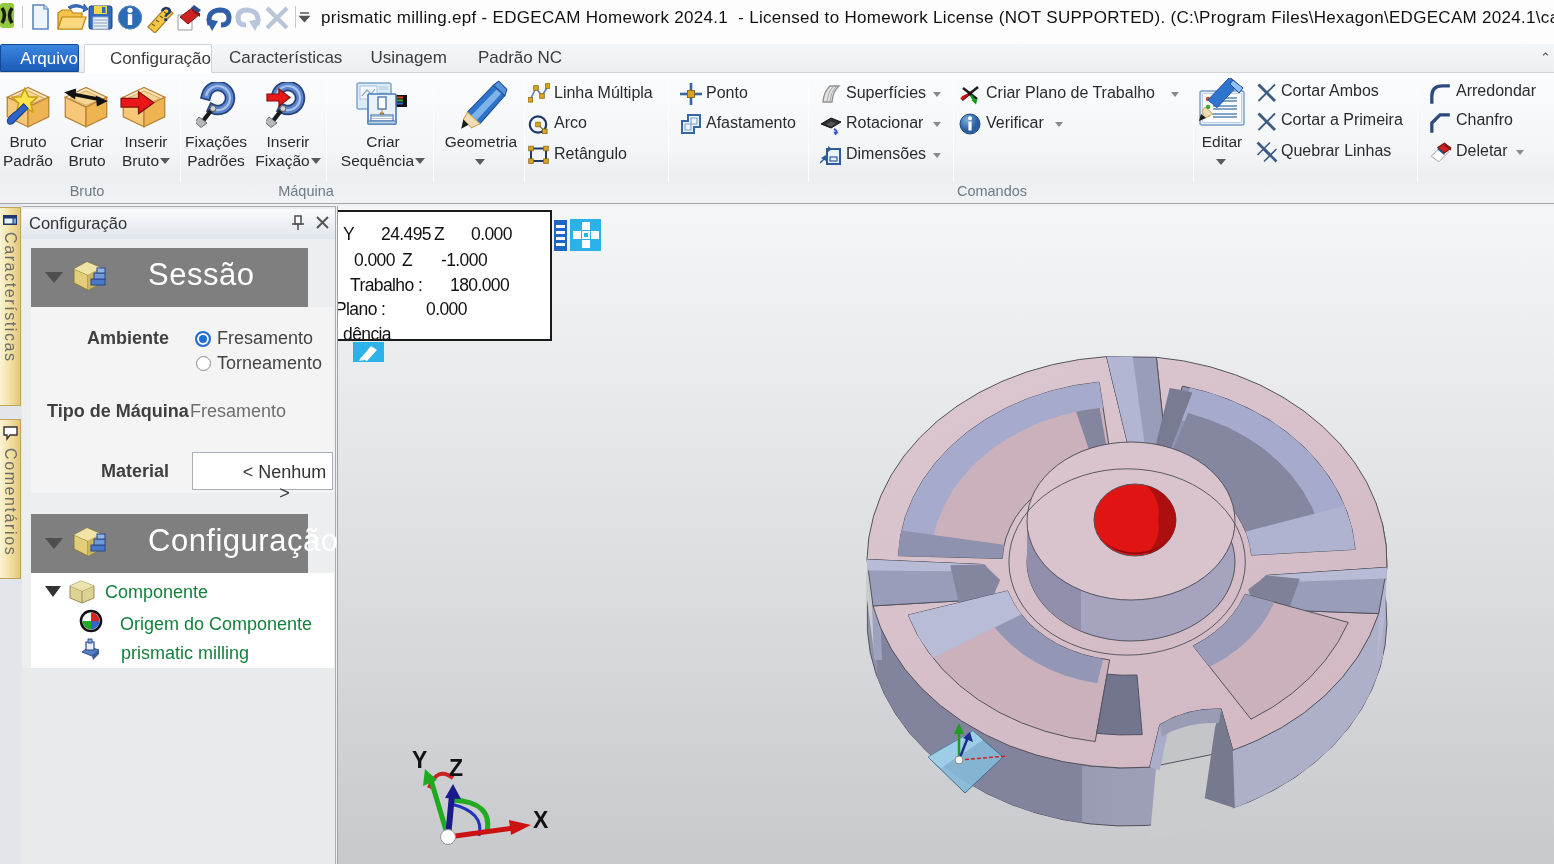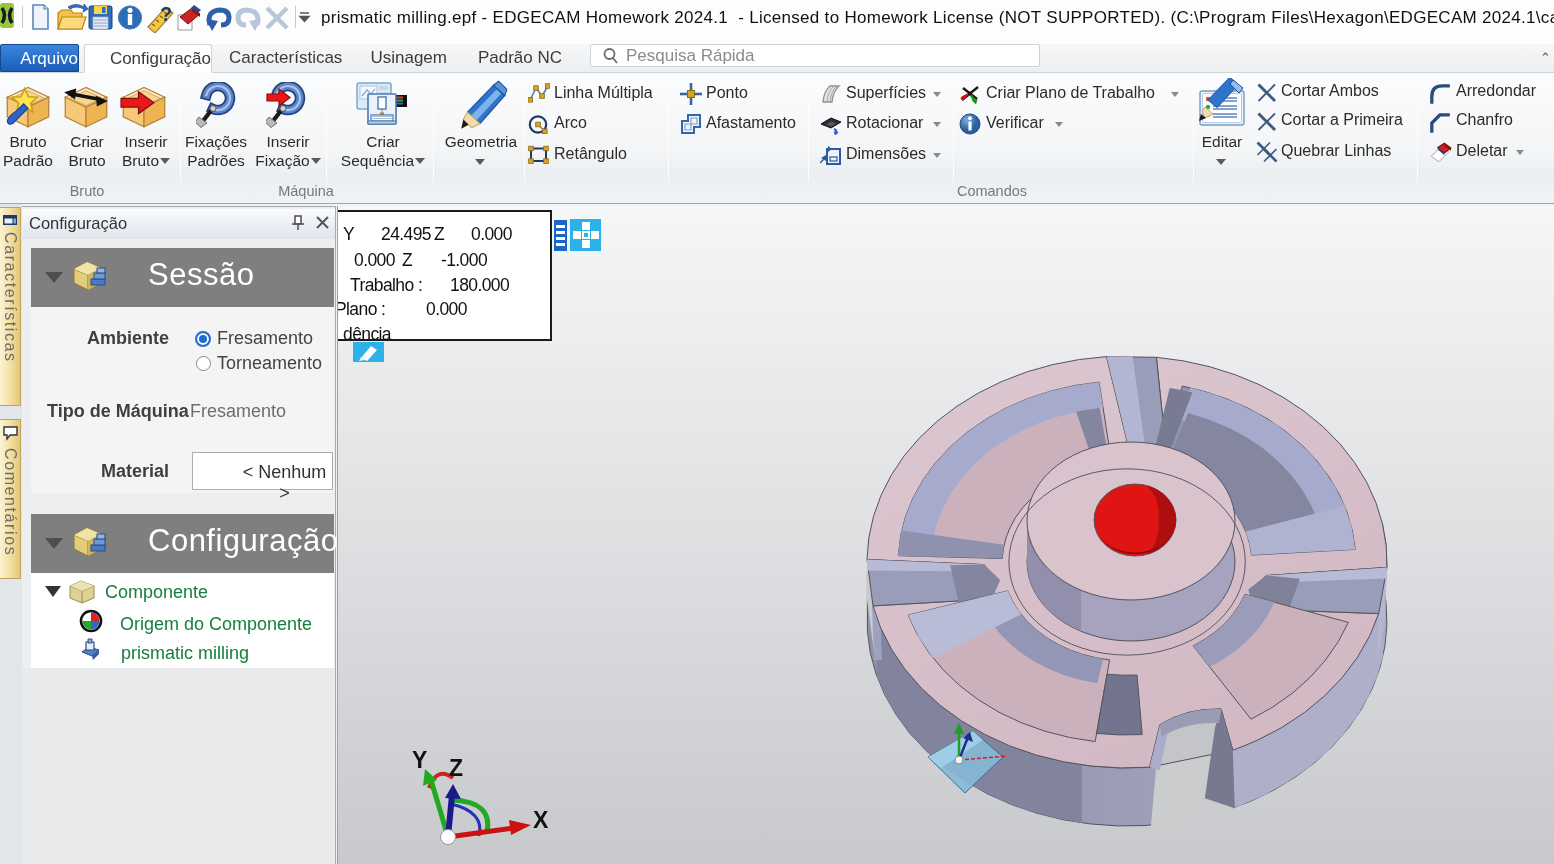--- a/index.html
+++ b/index.html
@@ -18,21 +18,21 @@
 .biglabel { position:absolute; font-size:15.5px; color:#2b2b2b; text-align:center; line-height:19px; white-space:nowrap; }
 .slabel { position:absolute; font-size:16px; color:#2b2b2b; white-space:nowrap; }
 .caret { display:inline-block; width:0; height:0; border-left:5px solid transparent; border-right:5px solid transparent; border-top:6px solid #5a5a5a; }
 .caret2 { display:inline-block; width:0; height:0; border-left:4px solid transparent; border-right:4px solid transparent; border-top:5px solid #8a8a8a; }
 #leftstrip { position:absolute; left:0; top:204px; width:22px; height:660px; background:#e2e5e9; }
 .vtab { position:absolute; left:0; width:21px; background:linear-gradient(90deg,#fbf3d3 0%,#f3e3a8 45%,#e3c779 100%); border:1px solid #c3a45c; border-left:none; border-radius:0 0 0 0; }
 .vtab .vtxt { position:absolute; left:1px; writing-mode:vertical-rl; font-size:16px; color:#6e6e68; letter-spacing:1.6px; }
 #panel { position:absolute; left:22px; top:206px; width:314px; height:658px; background:#eceef0; border-right:1px solid #a8adb3; border-top:1px solid #a6abb0; }
 #paneltitle { position:absolute; left:0; top:2px; width:313px; height:30px; background:linear-gradient(#fafbfd,#dfe5ec); }
 #paneltitle .t { position:absolute; left:7px; top:5px; font-size:16.5px; color:#333; }
-.sechdr { position:absolute; left:9px; width:303px; height:59px; background:#7f7f7f; }
+.sechdr { position:absolute; left:9px; width:277px; height:59px; background:#7f7f7f; }
 .sechdr .ht { position:absolute; left:117px; top:9px; font-size:31px; font-weight:400; color:#fff; letter-spacing:0.5px; }
 .sechdr .tri { position:absolute; left:14px; top:24px; width:0; height:0; border-left:9px solid transparent; border-right:9px solid transparent; border-top:11px solid #4e4e4e; }
 .secbody { position:absolute; left:9px; width:303px; background:#f4f4f4; }
 #viewport { position:absolute; left:337px; top:206px; width:1217px; height:658px; background:linear-gradient(#f5f6f7 0%,#edeeef 18%,#dfe0e2 50%,#c8c9cc 100%); border-left:1px solid #9aa0a6; }
 #whitebox { position:absolute; left:0px; top:4px; width:214px; height:131px; background:#fff; border:2px solid #1a1a1a; border-left:none; overflow:hidden; }
 .wbl { position:absolute; font-size:17.5px; color:#111; white-space:pre; letter-spacing:-0.6px; }
 .treetxt { font-size:18px; color:#15803d; }
 </style>
 </head>
 <body>
@@ -74,27 +74,20 @@
         <path d="M300,10 h9 M300,13.5 l4.5,5 l4.5,-5 Z" stroke="#555" stroke-width="1.4" fill="#555"></path>
       </svg>
     </div>
 </div>
 <div id="tabrow">
   <div class="tab" id="tab-arquivo">Arquivo</div>
   <div class="tab" id="tab-config">Configuração</div>
   <div class="tab" style="left:229px;width:112px;">Características</div>
   <div class="tab" style="left:369px;width:78px;">Usinagem</div>
   <div class="tab" style="left:477px;width:85px;">Padrão NC</div>
-  <div id="searchbox">
-      <span>Pesquisa Rápida</span>
-    <svg width="20" height="20" style="position:absolute;left:10px;top:1px" viewBox="0 0 20 20">
-        <circle cx="8.5" cy="8" r="5" fill="none" stroke="#6a6a6a" stroke-width="1.8"></circle>
-        <line x1="12" y1="12" x2="16" y2="17" stroke="#6a6a6a" stroke-width="1.8"></line>
-      </svg>
-  </div>
   <div style="position:absolute;right:3px;top:6px;color:#555;font-size:13px;">⌃</div>
 </div>
 <div id="ribbon">
 <div class="gsep" style="left:180px;"></div>
 <div class="gsep" style="left:326px;"></div>
 <div class="gsep" style="left:433px;"></div>
 <div class="gsep" style="left:524px;"></div>
 <div class="gsep" style="left:668px;"></div>
 <div class="gsep" style="left:808px;"></div>
 <div class="gsep" style="left:953px;"></div>

